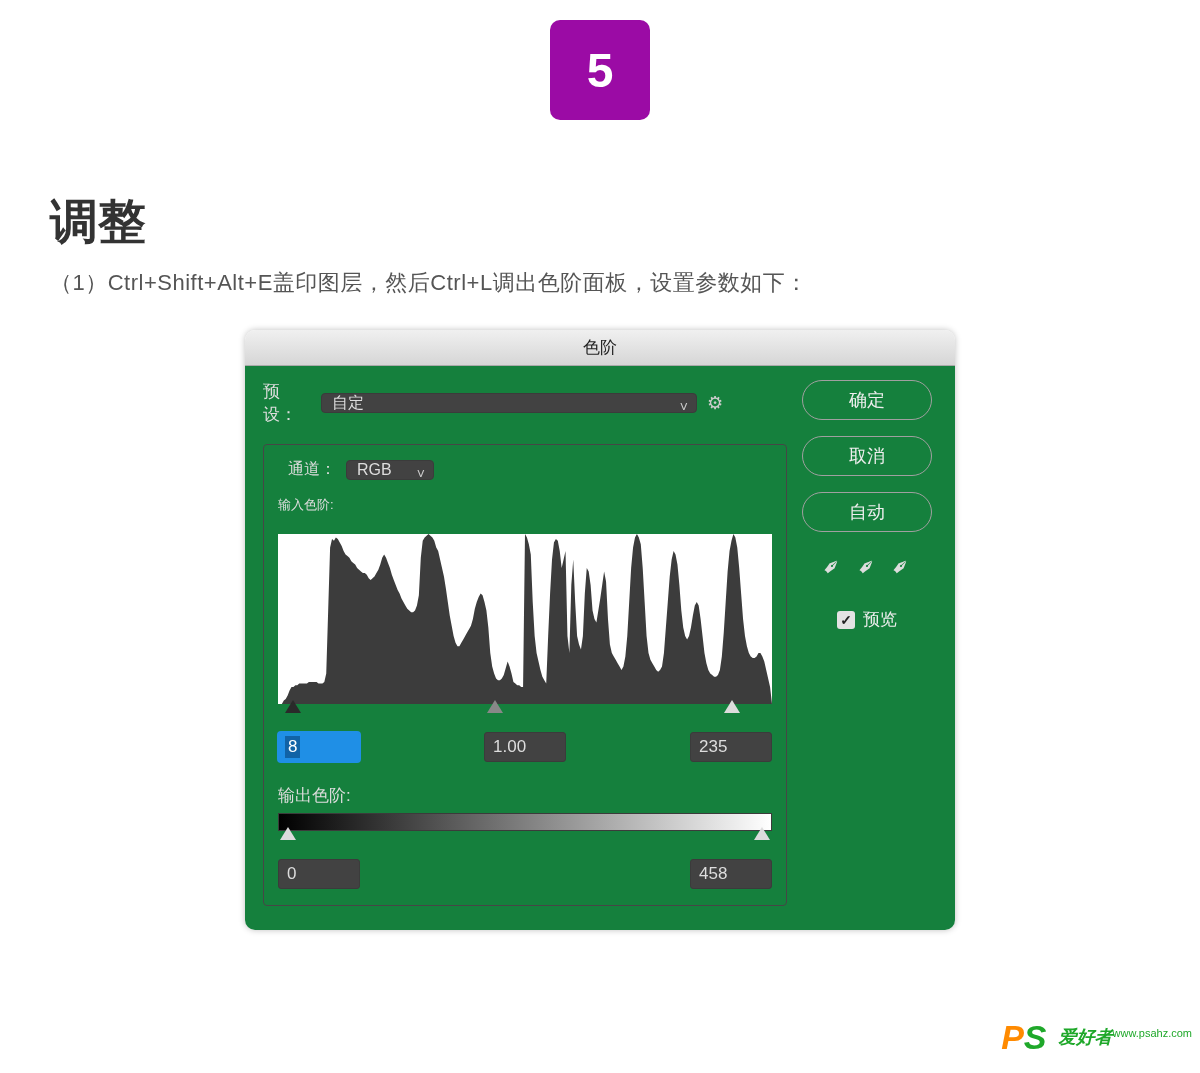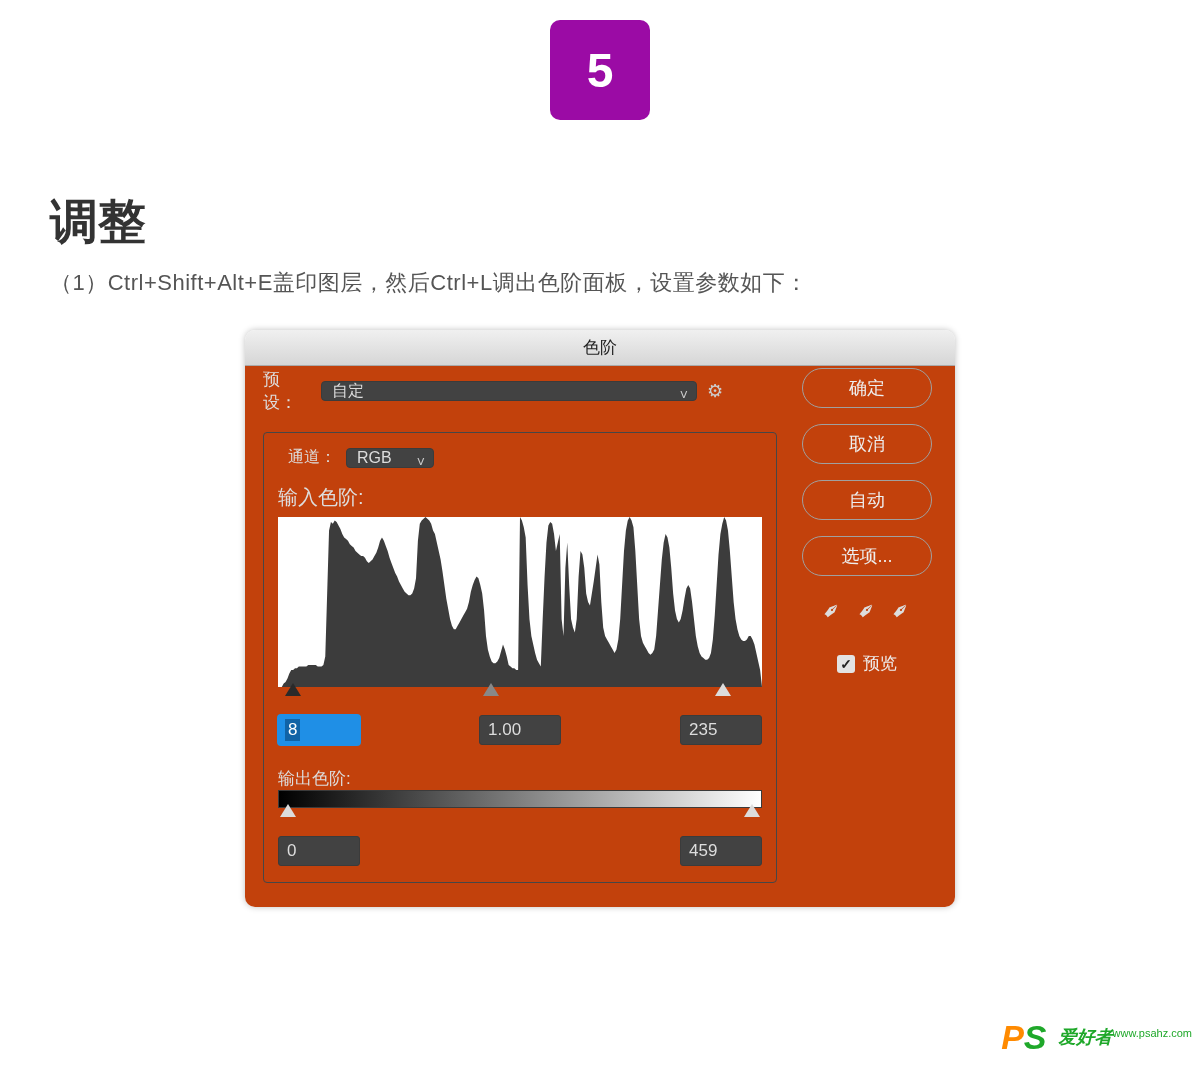--- a/index.html
+++ b/index.html
@@ -46,25 +46,25 @@
   }
   .titlebar {
     background: linear-gradient(#f0f0f0, #d6d6d6);
     color: #222;
     text-align: center;
     font-size: 17px;
     padding: 6px 0;
     border-bottom: 1px solid #aaa;
   }
   .dialog-body {
-    background: #c2410c;
+    background: #15803d;
     color: #ddd;
     display: flex;
-    padding: 2px 18px 24px;
-    gap: 20px;
+    padding: 14px 18px 24px;
+    gap: 10px;
   }
   .left-col { flex: 1; }
   .right-col {
     width: 140px;
     display: flex;
     flex-direction: column;
     gap: 16px;
     align-items: center;
   }
   .preset-row {
@@ -105,21 +105,21 @@
     margin-top: 0;
   }
   .channel-row {
     display: flex;
     align-items: center;
     gap: 10px;
     margin-bottom: 16px;
     justify-content: flex-start;
     padding-left: 10px;
   }
-  .input-label { font-size: 20px; color: #ddd; margin-bottom: 6px; }
+  .input-label { font-size: 13px; color: #ddd; margin-bottom: 20px; }
   .histogram {
     width: 100%;
     height: 170px;
     background: #fff;
     position: relative;
     overflow: hidden;
   }
   .histogram svg { width: 100%; height: 100%; display: block; }
   .slider-row {
     position: relative;
@@ -155,21 +155,21 @@
     border-radius: 3px;
   }
   .numbox.selected {
     border: 1.5px solid #1f8fe6;
     background: #1f8fe6;
     color: #fff;
     box-shadow: 0 0 0 1px #1f8fe6;
     padding-left: 6px;
   }
   .numbox.selected span { background: #1163a6; padding: 1px 3px; }
-  .output-label { font-size: 17px; color: #ddd; margin-top: 22px; }
+  .output-label { font-size: 17px; color: #ddd; margin-top: 22px; margin-bottom: 6px; }
   .gradient-bar {
     width: 100%;
     height: 18px;
     background: linear-gradient(to right, #000, #fff);
     border: 1px solid #3b3b3b;
   }
   .btn {
     width: 130px;
     height: 40px;
     border: 1px solid #a0a0a0;
@@ -279,31 +279,30 @@
         </div>
 
         <div class="output-label">输出色阶:</div>
         <div class="gradient-bar"></div>
         <div class="slider-row">
           <div class="tri white" id="tri-olow" style="border-bottom-color: rgb(220, 220, 220); left: 2%;"></div>
           <div class="tri white" id="tri-ohigh" style="border-bottom-color: rgb(220, 220, 220); left: 98%;"></div>
         </div>
         <div class="value-row">
           <div class="numbox">0</div>
-          <div class="numbox">459</div>
+          <div class="numbox">458</div>
         </div>
 
       </div>
     </div>
 
     <div class="right-col">
       <div class="btn">确定</div>
       <div class="btn">取消</div>
       <div class="btn">自动</div>
-      <div class="btn">选项...</div>
       <div class="eyedropper-row">
         <div class="eyedropper">✒</div>
         <div class="eyedropper">✒</div>
         <div class="eyedropper">✒</div>
       </div>
       <div class="checkbox-row">
         <div class="checkbox">✓</div>
         <span>预览</span>
       </div>
     </div>

